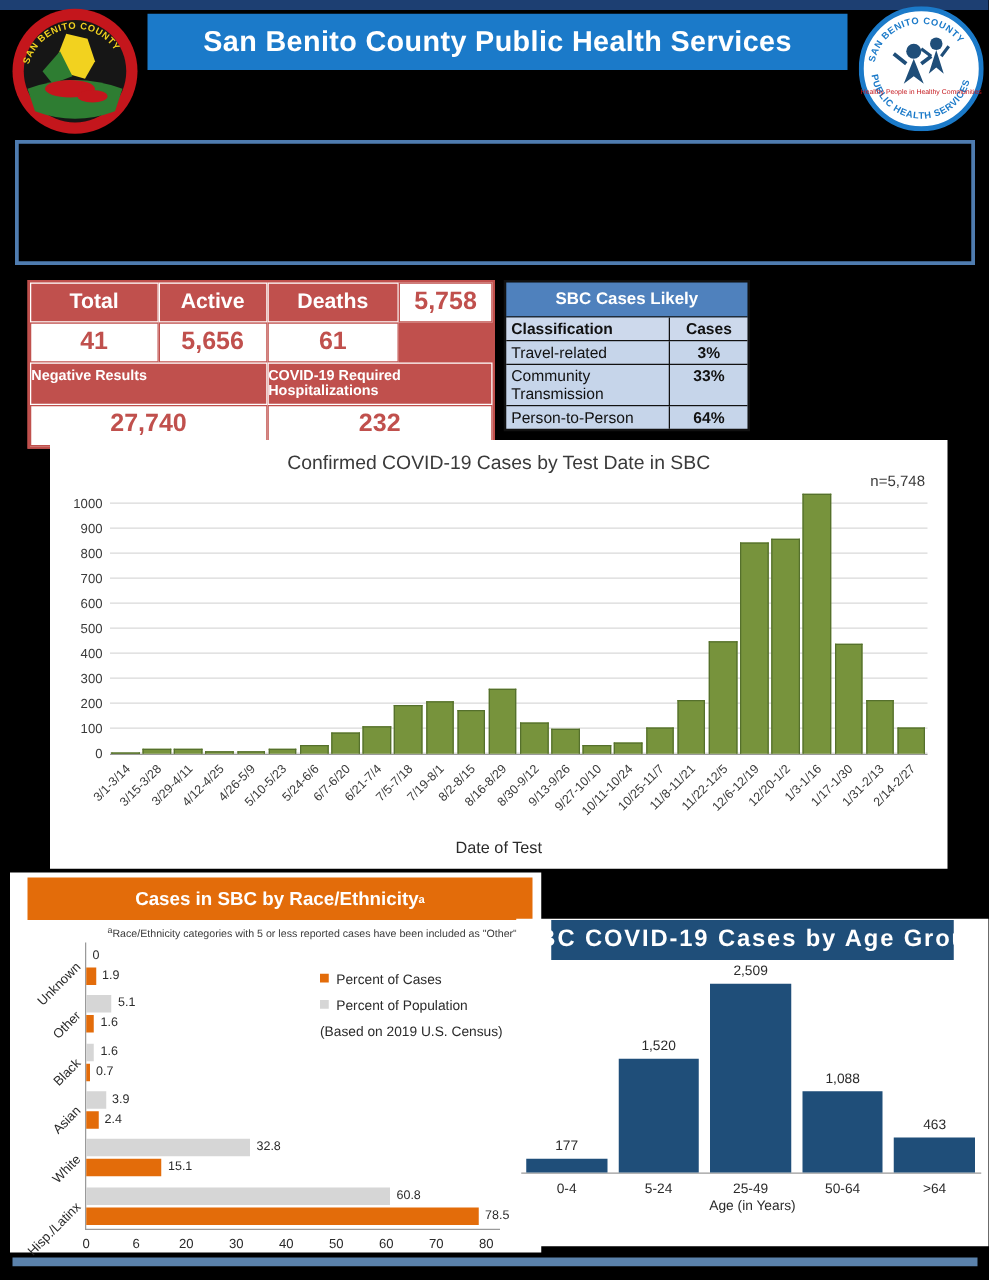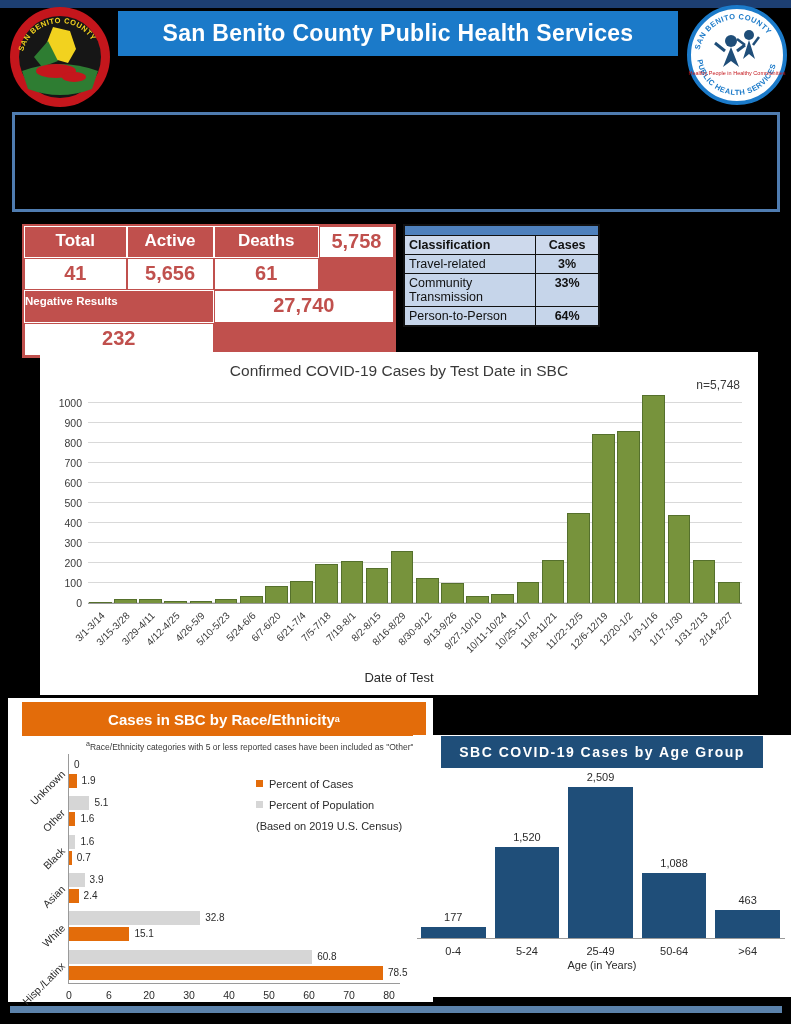--- a/index.html
+++ b/index.html
@@ -69,21 +69,21 @@
   .rc-val{position:absolute;font-size:10px;color:#2b2b2b;white-space:nowrap;}
   .rc-cat{position:absolute;width:78px;text-align:right;font-size:10.5px;color:#2b2b2b;
           transform:rotate(-45deg);transform-origin:right center;white-space:nowrap;}
   .rc-xtick{position:absolute;font-size:10.5px;color:#2b2b2b;width:24px;text-align:center;}
   #race-legend{position:absolute;left:248px;top:76px;font-size:11px;color:#2b2b2b;line-height:1.9;}
   .lg-sq{display:inline-block;width:7px;height:7px;margin-right:6px;vertical-align:1px;}
 
   
   #age-chart{left:413px;top:735px;width:378px;height:262px;}
   #age-title{position:absolute;left:28px;top:1px;width:322px;height:32px;background:#1f4e79;
-             color:#fff;font-weight:bold;font-size:14px;letter-spacing:1.5px;
+             color:#fff;font-weight:bold;font-size:19px;letter-spacing:1.5px;
              display:flex;align-items:center;justify-content:center;white-space:nowrap;}
   #age-plot{position:absolute;left:4px;top:44px;width:368px;height:160px;border-bottom:1px solid #9a9a9a;}
   .ac-bar{position:absolute;bottom:0;background:#1f4e79;}
   .ac-val{position:absolute;font-size:11px;color:#2b2b2b;text-align:center;}
   .ac-cat{position:absolute;top:166px;font-size:11px;color:#2b2b2b;text-align:center;}
   #age-chart .x-label{position:absolute;top:224px;left:0;width:100%;text-align:center;
                       font-size:11px;color:#2b2b2b;}
 
   
   #bottom-bar{position:absolute;left:10px;top:1006px;width:772px;height:7px;background:#5b82ab;}
@@ -140,26 +140,28 @@
 
   <div id="stats">
     <div class="st-h">Total</div>
     <div class="st-h">Active</div>
     <div class="st-h">Deaths</div>
     <div class="st-v">5,758</div>
     <div class="st-v">41</div>
     <div class="st-v">5,656</div>
     <div class="st-v">61</div>
     <div class="st-h2">Negative Results</div>
+    <div class="st-h2">COVID-19 Required Hospitalizations</div>
     <div class="st-v2">27,740</div>
     <div class="st-v2">232</div>
   </div>
 
   <div id="exposure">
     <div class="ti">
+      <div>SBC Cases Likely</div>
     </div>
     <div class="ex-row">
       <div class="ex-c c1 head">Classification</div>
       <div class="ex-c c2 head">Cases</div>
     </div>
     <div class="ex-row">
       <div class="ex-c c1">Travel-related</div>
       <div class="ex-c c2">3%</div>
     </div>
     <div class="ex-row">

